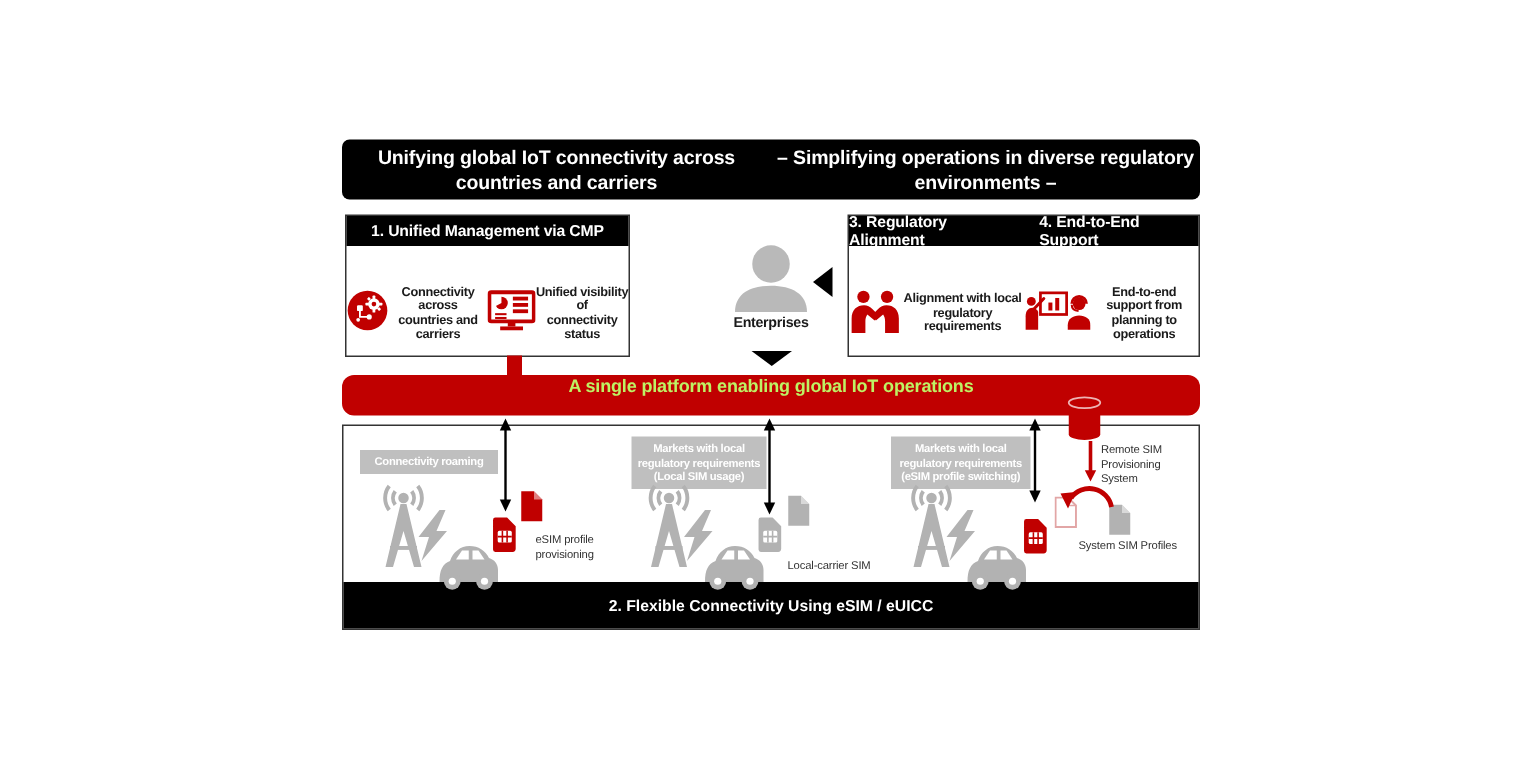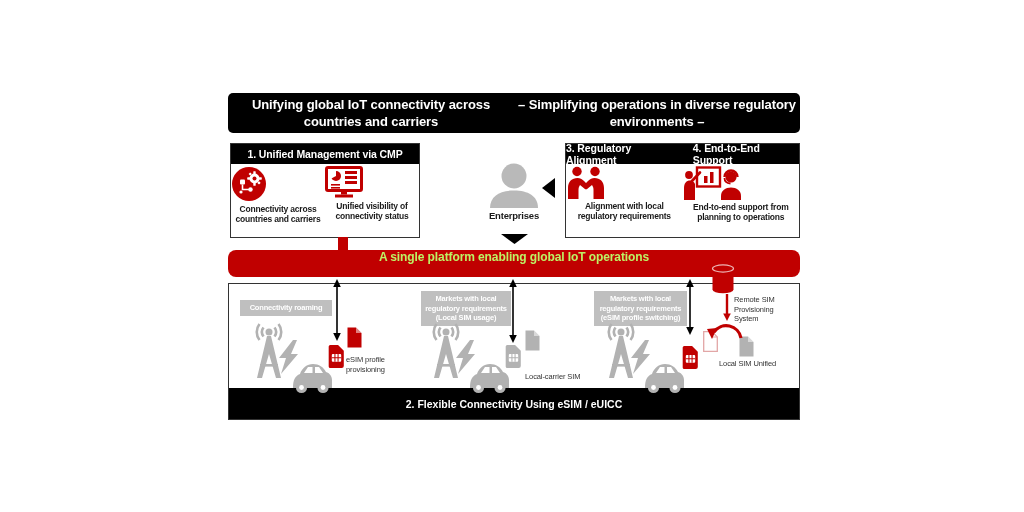--- a/index.html
+++ b/index.html
@@ -8,21 +8,21 @@
   .abs{position:absolute;}
   
   .title-bar{left:228px;top:93px;width:572px;height:40px;background:#000;border-radius:5px;
              display:flex;flex-direction:row;justify-content:center;align-items:center;
              color:#fff;font-weight:bold;font-size:13px;line-height:17px;text-align:center;letter-spacing:-0.1px;}
   
   .frame{background:#fff;border:1.5px solid #333;box-sizing:border-box;}
   .frame .hdr{height:20px;background:#000;color:#fff;font-weight:bold;font-size:10.5px;
               display:flex;justify-content:center;align-items:center;gap:12px;letter-spacing:-0.1px;}
   .frame .body{display:flex;height:73px;}
-  .col{flex:1;display:flex;flex-direction:column;padding-top:2px;}
+  .col{flex:1;display:flex;flex-direction:row;align-items:center;padding-top:13px;}
   .col svg{display:block;}
   .cap{font-weight:bold;font-size:8.5px;line-height:9.5px;text-align:center;color:#1a1a1a;
        letter-spacing:-0.2px;margin-top:3px;}
   .cmp-box{left:230px;top:143px;width:190px;height:95px;}
   .align-box{left:565px;top:143px;width:235px;height:95px;}
   
   .enterprises{left:482px;top:163px;width:64px;text-align:center;}
   .ent-label{font-weight:bold;font-size:9.5px;color:#1a1a1a;margin-top:2px;letter-spacing:-0.2px;}
   
   .platform-bar{left:228px;top:250px;width:572px;height:27px;background:#C00000;border-radius:8px;
@@ -263,29 +263,29 @@
   </svg>
   <svg class="abs" style="left:703px;top:331px;" width="15" height="21" viewBox="0 0 15 21">
     <path d="M0.7 0.7 H9 L14.3 6 V20.3 H0.7 Z" fill="#fff" stroke="#E2A6A6" stroke-width="1.3"></path>
     <path d="M9 0.7 V6 H14.3" fill="none" stroke="#E2A6A6" stroke-width="1.1"></path>
   </svg>
   <svg class="abs" style="left:739px;top:336px;" width="15" height="21" viewBox="0 0 15 21">
     <path d="M0.5 0.5 H9 L14.5 6 V20.5 H0.5 Z" fill="#B2B2B2"></path>
     <path d="M9 0.5 L14.5 6 L9 6 Z" fill="#fff" opacity="0.5"></path>
   </svg>
 
-  <div class="abs small-cap" style="left:346px;top:355px;width:52px;">
+  <div class="abs small-cap" style="left:357px;top:355px;width:52px;">
     <span>eSIM profile</span>
     <span>provisioning</span>
   </div>
   <div class="abs small-cap" style="left:525px;top:372px;width:72px;">
     <span>Local-carrier SIM</span>
   </div>
   <div class="abs small-cap" style="left:719px;top:359px;width:68px;">
-    <span>Local SIM Unified</span>
+    <span>System SIM Profiles</span>
   </div>
   <div class="abs small-cap" style="left:734px;top:295px;width:66px;">
     <span>Remote SIM</span>
     <span>Provisioning System</span>
   </div>
 
   <svg class="abs overlay" width="1024" height="512" viewBox="0 0 1024 512">
 
     <polygon points="555,178 555,198 542,188" fill="#000"></polygon>
 

